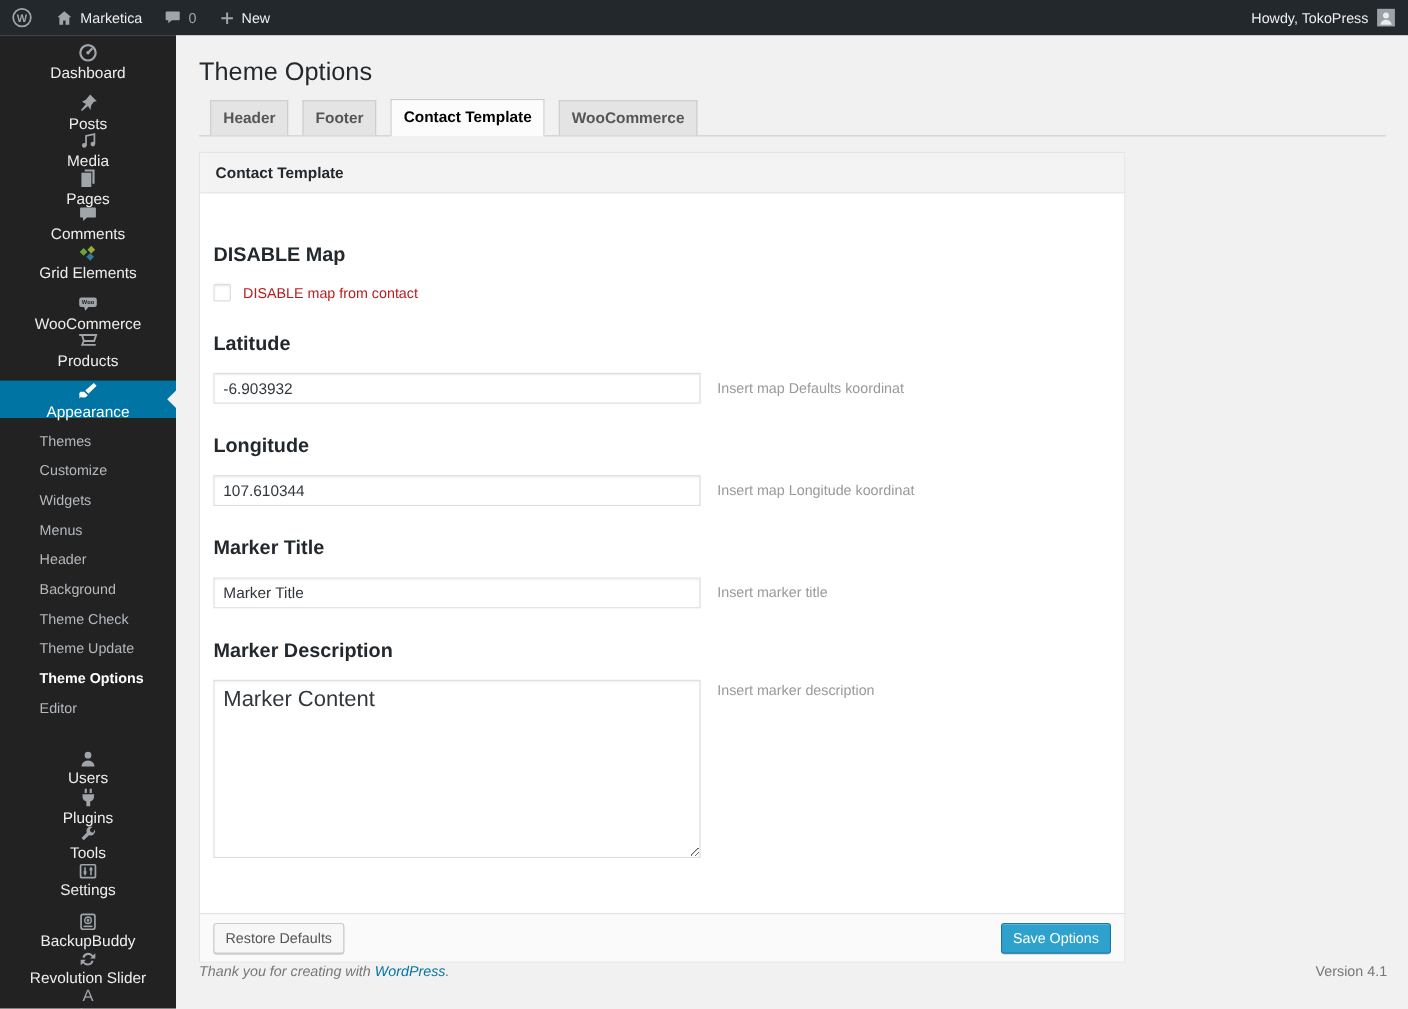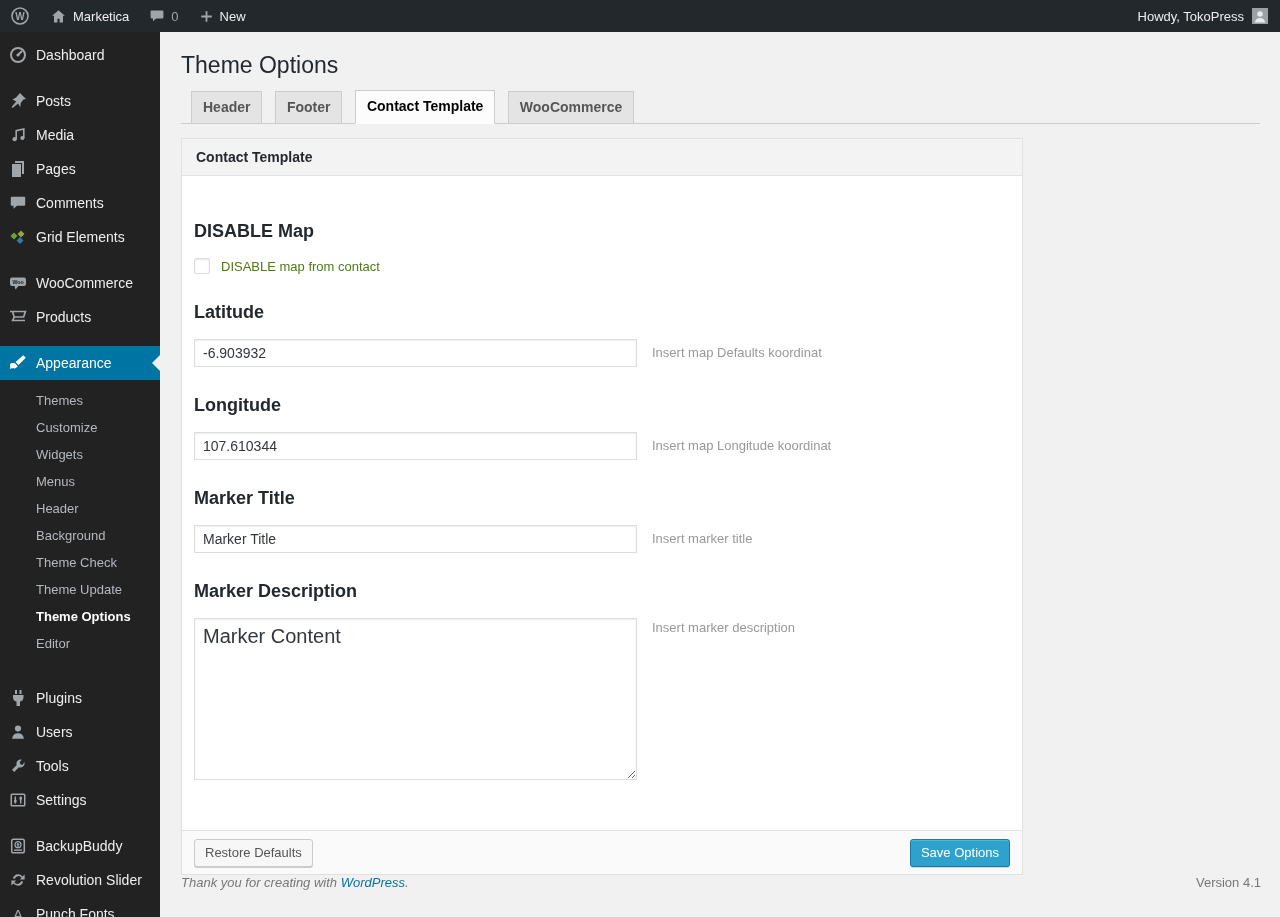--- a/index.html
+++ b/index.html
@@ -24,21 +24,21 @@
   .ab-right { margin-left:auto; display:flex; align-items:center; gap:8px; padding-right:12px; }
   .avatar { width:16px; height:16px; background:#9aa1a7; display:flex; align-items:center; justify-content:center; overflow:hidden; }
 
   
   .sidemenu {
     position:absolute; top:32px; left:0; bottom:0; width:160px;
     background:#222; color:#eee; font-size:14px;
   }
   .menu-group { padding:6px 0; }
   .menu-item {
-    display:flex; align-items:center; height:34px; cursor:pointer; position:relative; color:#eee;
+    display:flex; align-items:center; height:34px; cursor:pointer; position:relative; color:#eee;flex-direction:column;
   }
   .menu-item .mi-icon { width:36px; display:flex; justify-content:center; color:#a0a5aa; }
   .menu-item .mi-label { flex:1; }
   .menu-item.current { background:#0074a2; color:#fff; }
   .menu-item.current .mi-icon { color:#fff; }
   .menu-item.current::after {
     content:""; position:absolute; right:0; top:50%; margin-top:-8px;
     border:8px solid transparent; border-right-color:#f1f1f1;
   }
   .submenu { padding:7px 0 12px 0; }
@@ -82,21 +82,21 @@
     width:443px; height:162px; border:1px solid #ddd; background:#fff;
     font-family:"Liberation Sans", sans-serif; font-size:20px; color:#32373c;
     padding:6px 8px; box-shadow:inset 0 1px 2px rgba(0,0,0,.07); resize:both;
   }
   .hint { font-size:13px; color:#999; margin-left:15px; padding-top:6px; }
   .checkbox-row { display:flex; align-items:center; gap:11px; }
   .checkbox-row input[type=checkbox] {
     width:16px; height:16px; border:1px solid #ddd; appearance:none; background:#fff;
     box-shadow:inset 0 1px 2px rgba(0,0,0,.1); border-radius:2px; cursor:pointer;
   }
-  .checkbox-label { font-size:13px; color:#4d7c0f; cursor:pointer; }
+  .checkbox-label { font-size:13px; color:#b91c1c; cursor:pointer; }
 
   .panel-footer {
     background:#fafafa; border-top:1px solid #e1e1e1; padding:8px 12px;
     display:flex; align-items:center; justify-content:space-between; height:44px;
   }
   .btn {
     display:inline-block; font-family:"Liberation Sans", sans-serif; font-size:13px;
     height:28px; line-height:26px; padding:0 10px; border-radius:3px; cursor:pointer;
   }
   .btn-secondary {
@@ -264,34 +264,34 @@
       <div class="submenu-item">Background</div>
       <div class="submenu-item">Theme Check</div>
       <div class="submenu-item">Theme Update</div>
       <div class="submenu-item current-sub">Theme Options</div>
       <div class="submenu-item">Editor</div>
     </div>
   </div>
   <div class="menu-group">
     <div class="menu-item">
       <span class="mi-icon">
-        <svg width="20" height="20" viewBox="0 0 20 20">
-            <path fill="currentColor" d="M7 2h2v4H7zM11.5 2h2v4h-2zM5 7h10.5v2.2a4.6 4.6 0 01-3.5 4.4V18H8.5v-4.4A4.6 4.6 0 015 9.2z"></path>
-          </svg>
-      </span>
-      <span class="mi-label">Plugins</span>
-    </div>
-    <div class="menu-item">
-      <span class="mi-icon">
         <svg width="18" height="18" viewBox="0 0 20 20">
             <circle cx="10" cy="6.2" r="3.4" fill="currentColor"></circle>
             <path fill="currentColor" d="M3.4 17.5c.5-4 3.2-6 6.6-6s6.1 2 6.6 6z"></path>
           </svg>
       </span>
       <span class="mi-label">Users</span>
+    </div>
+    <div class="menu-item">
+      <span class="mi-icon">
+        <svg width="20" height="20" viewBox="0 0 20 20">
+            <path fill="currentColor" d="M7 2h2v4H7zM11.5 2h2v4h-2zM5 7h10.5v2.2a4.6 4.6 0 01-3.5 4.4V18H8.5v-4.4A4.6 4.6 0 015 9.2z"></path>
+          </svg>
+      </span>
+      <span class="mi-label">Plugins</span>
     </div>
     <div class="menu-item">
       <span class="mi-icon">
         <svg width="18" height="18" viewBox="0 0 20 20">
             <path fill="currentColor" d="M17 5.6a4.6 4.6 0 01-6 5.8l-5.2 5.2-2.4-2.4 5.2-5.2a4.6 4.6 0 015.8-6l-2.6 2.6.9 2.5 2.5.9z"></path>
           </svg>
       </span>
       <span class="mi-label">Tools</span>
     </div>
     <div class="menu-item">

